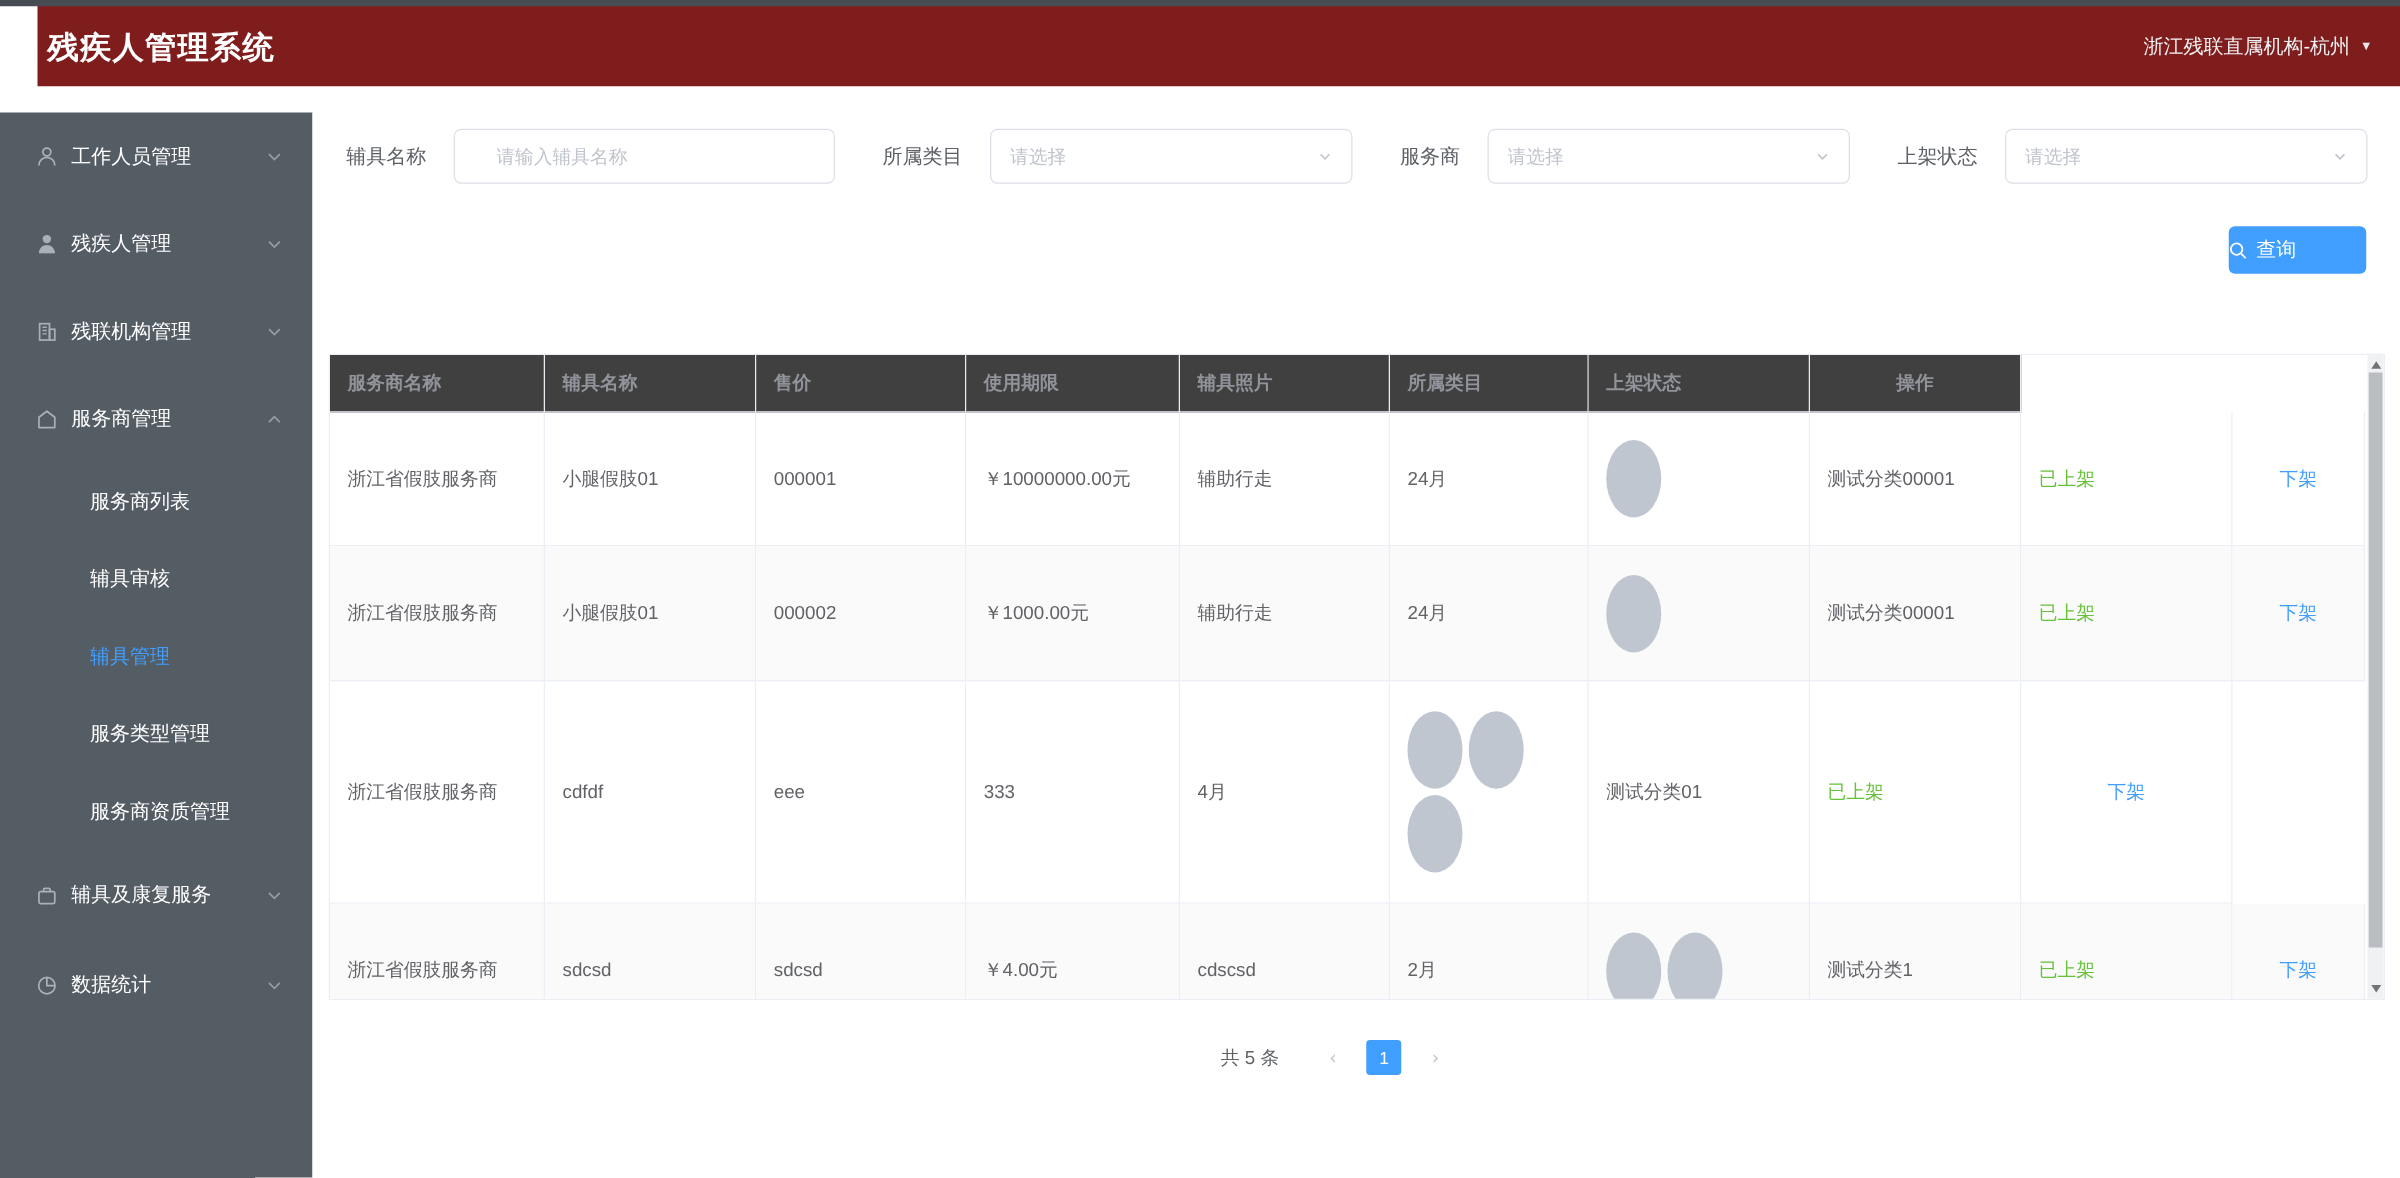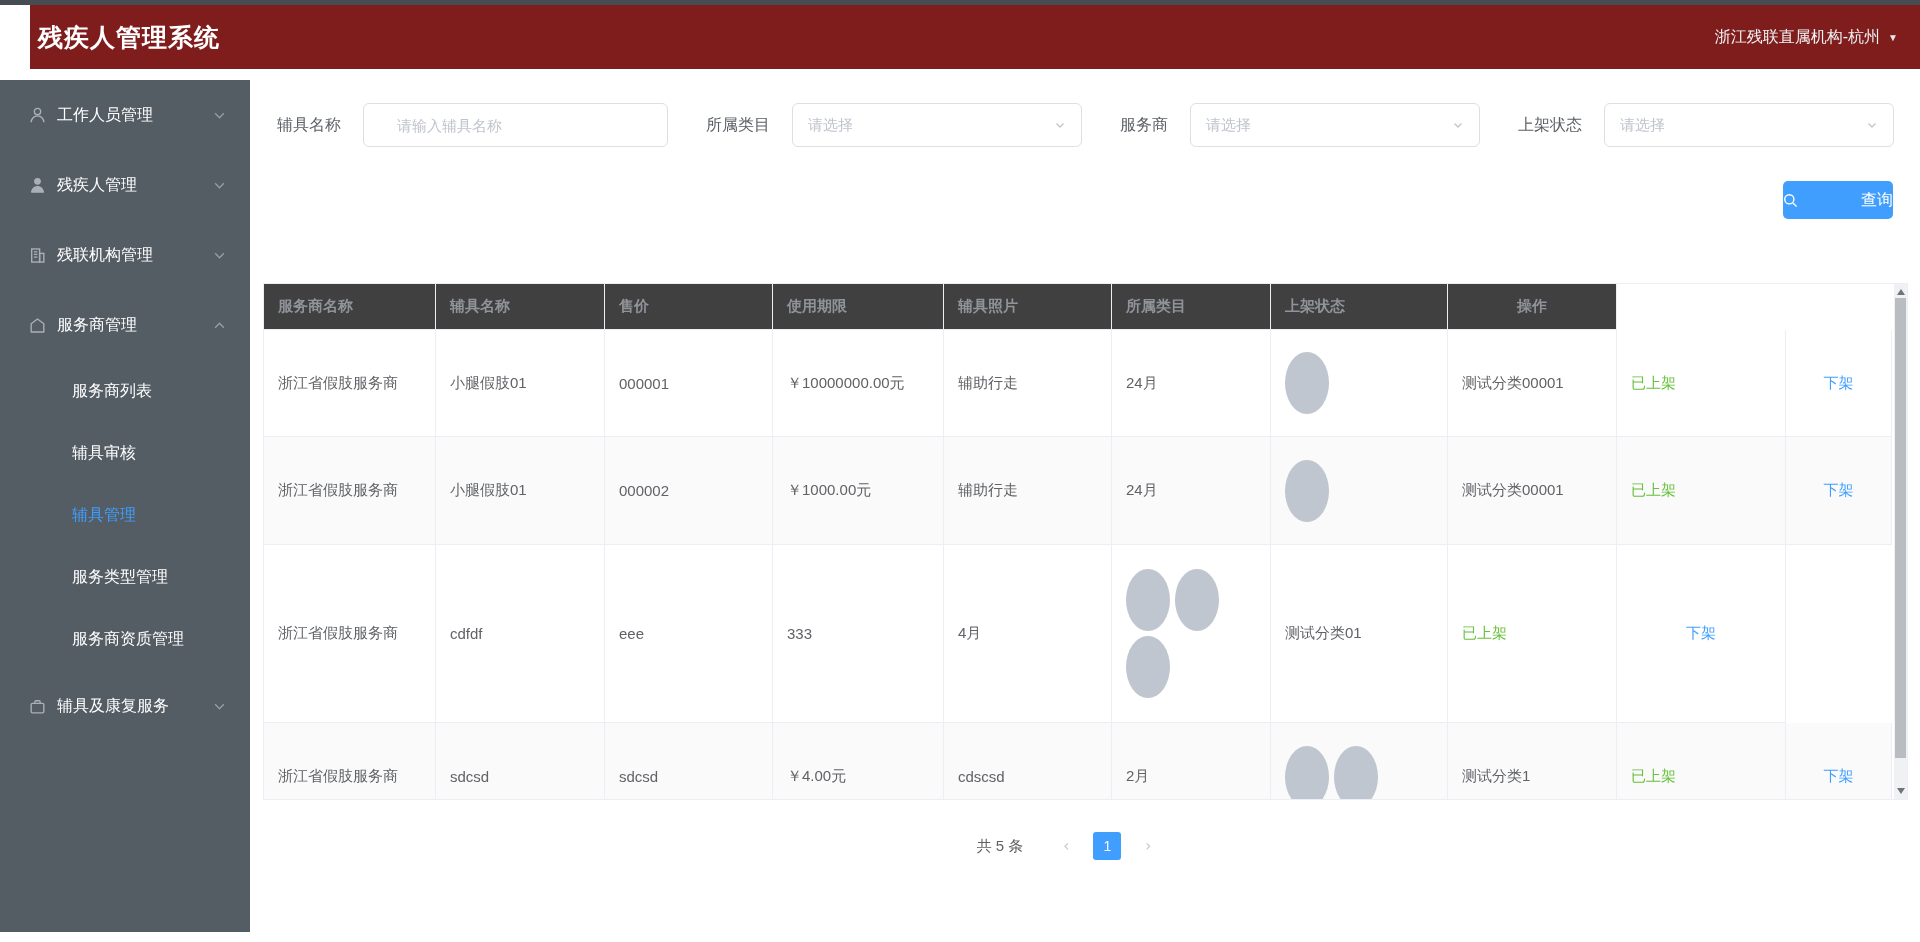--- a/index.html
+++ b/index.html
@@ -8,21 +8,21 @@
 
   
   .top-strip { position:absolute; top:0; left:0; width:1920px; height:5px; background:#474c52; z-index:5; }
   .header { position:absolute; top:0; left:0; width:1920px; height:69px; background:#7f1d1d;
     display:flex; align-items:center; justify-content:space-between; padding:5px 52px 0 8px; z-index:2;margin-left:30px; }
   .app-title { color:#fff; font-size:25px; font-weight:600; letter-spacing:1px; }
   .org-select { color:#f0f2f4; font-size:16px; display:flex; align-items:center; gap:8px; cursor:pointer; }
   .org-caret { font-size:10px; color:#e6e8ea; }
 
   
-  .sidebar { position:absolute; top:80px; left:0; width:250px; height:852px; background:#545c64; }
+  .sidebar { position:absolute; top:90px; left:0; width:250px; height:852px; background:#545c64; }
   .nav-item { height:70px; display:flex; align-items:center; padding:0 24px 0 28px; cursor:pointer; }
   .nav-ico { width:19px; height:19px; flex:0 0 auto; }
   .nav-label { color:#fff; font-size:16px; margin-left:10px; flex:1; }
   .chev { flex:0 0 auto; }
   .sub-item { height:62px; display:flex; align-items:center; padding-left:72px; font-size:16px; color:#fff; cursor:pointer; }
   .sub-item.active { color:#409eff; }
   .nav-item.tall { height:72px; }
 
   
   .main { position:absolute; top:90px; left:250px; width:1670px; height:852px; background:#fff; }
@@ -34,21 +34,21 @@
   .finput, .fselect { height:44px; border:1px solid #dcdfe6; border-radius:6px; background:#fff;
     font-size:15px; color:#606266; padding:0 15px; outline:none; }
   .finput { width:305px;padding-left:33px; }
   .finput::placeholder { color:#c0c4cc; }
   .fselect { width:290px; display:flex; align-items:center; justify-content:space-between; cursor:pointer; }
   .fselect .ph { color:#c0c4cc; }
   .sel-caret { width:12px; height:12px; }
 
   .button-row { display:flex; justify-content:flex-end; margin:34px 27px 0 0; }
   .search-btn { width:110px; height:38px; background:#409eff; border:none; border-radius:5px; color:#fff;
-    font-size:16px; display:flex; align-items:center; justify-content:space-between; gap:7px; cursor:pointer;margin-left:11px; }
+    font-size:16px; display:flex; align-items:center; justify-content:flex-start; gap:7px; cursor:pointer;margin-left:11px; }
 
   
   .table-outer { position:relative; margin:64px 0 0 13px; width:1645px; height:517px;
     border:1px solid #ebeef5; overflow:hidden; background:#fff; }
   .trow { display:grid; grid-template-columns:172px 169px 168px 171px 168px 159px 177px 169px 169px 106px; width:1630px; }
   .cell { border-right:1px solid #ebeef5; border-bottom:1px solid #ebeef5;
     display:flex; align-items:center; padding:0 14px; font-size:15px; color:#606266; overflow:hidden; }
   .thead .cell { background:#404040; color:#909399; font-weight:bold; font-size:15px; height:46px; }
   .trow.striped .cell { background:#fafafa; }
   .r1 .cell { min-height:107px; }
@@ -138,20 +138,30 @@
   <div class="nav-item tall">
     <svg class="nav-ico" viewBox="0 0 18 18">
       <rect x="3" y="6" width="12" height="9" rx="1.2" fill="none" stroke="#aab0b7" stroke-width="1.3"></rect>
       <path d="M6.5 6V4.6c0-.6.5-1.1 1.1-1.1h2.8c.6 0 1.1.5 1.1 1.1V6" fill="none" stroke="#aab0b7" stroke-width="1.3"></path>
     </svg>
     <span class="nav-label">辅具及康复服务</span>
     <svg class="chev" width="13" height="13" viewBox="0 0 12 12">
         <path d="M2 4l4 4 4-4" fill="none" stroke="#979da4" stroke-width="1.3"></path>
       </svg>
   </div>
+  <div class="nav-item tall">
+    <svg class="nav-ico" viewBox="0 0 18 18">
+      <circle cx="9" cy="9" r="6.2" fill="none" stroke="#aab0b7" stroke-width="1.3"></circle>
+      <path d="M9 2.8V9h6.2" fill="none" stroke="#aab0b7" stroke-width="1.3"></path>
+    </svg>
+    <span class="nav-label">数据统计</span>
+    <svg class="chev" width="13" height="13" viewBox="0 0 12 12">
+        <path d="M2 4l4 4 4-4" fill="none" stroke="#979da4" stroke-width="1.3"></path>
+      </svg>
+  </div>
 </div>
 
 <div class="main">
 
   <div class="filter-row">
     <div class="fgroup">
       <span class="flabel">辅具名称</span>
       <input class="finput" placeholder="请输入辅具名称" style="">
     </div>
     <div class="fgroup">

